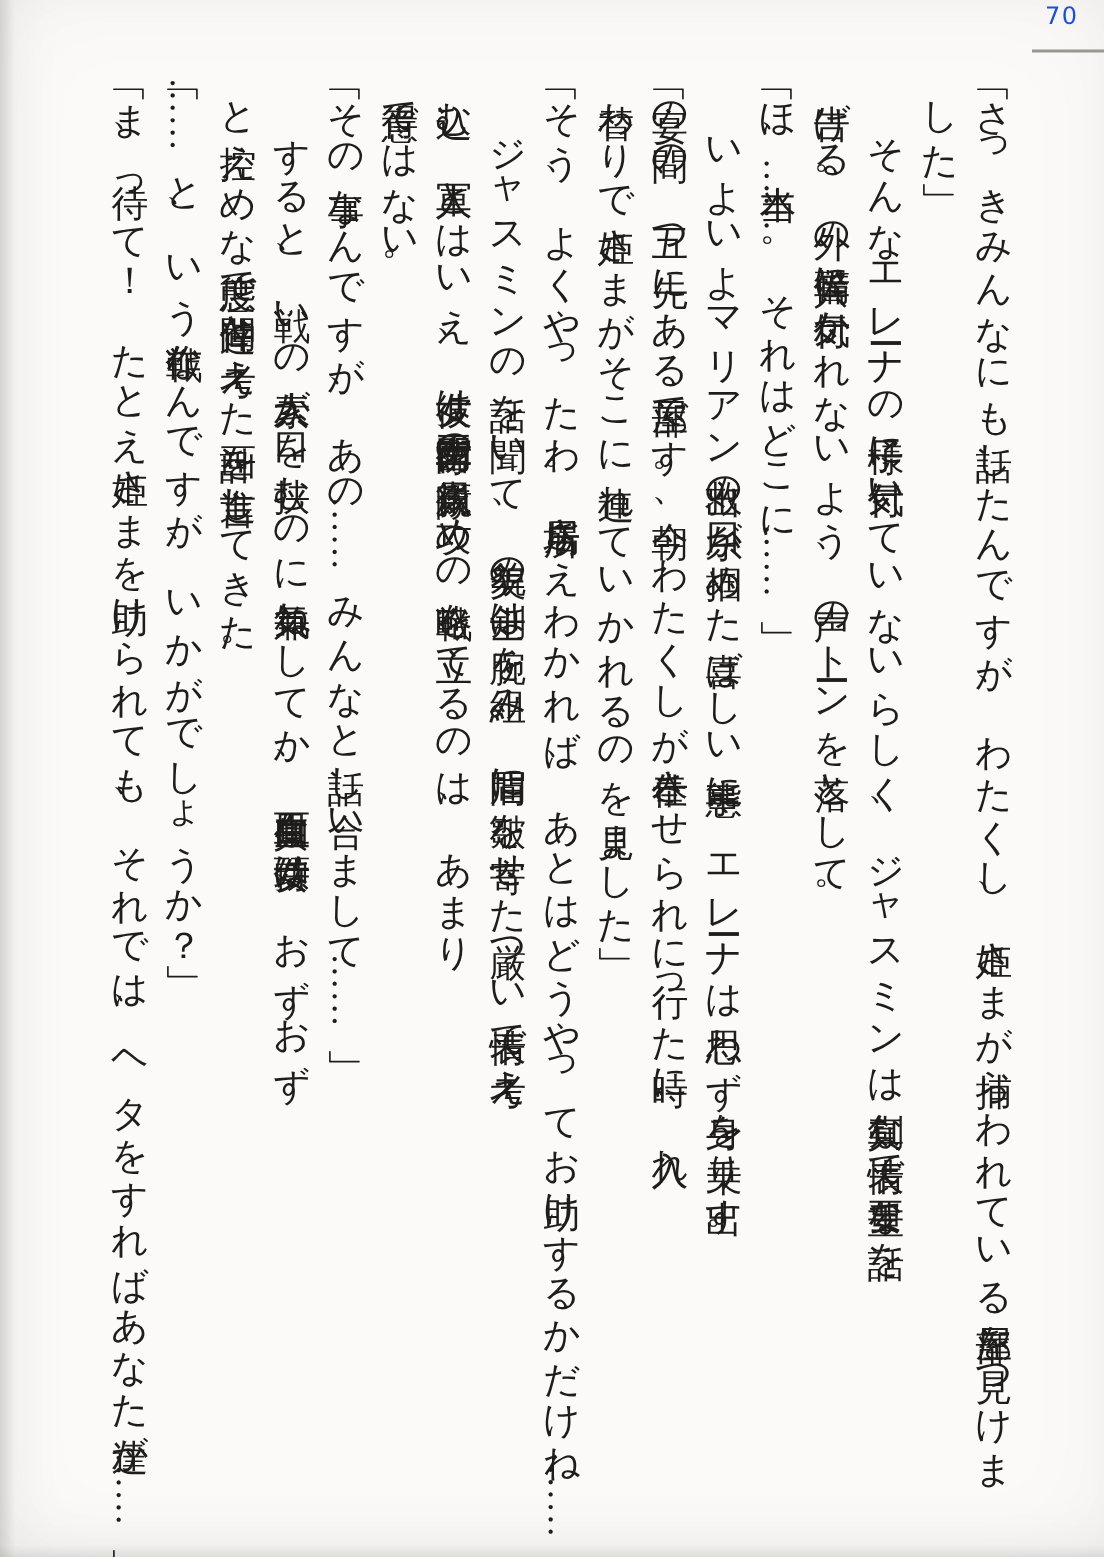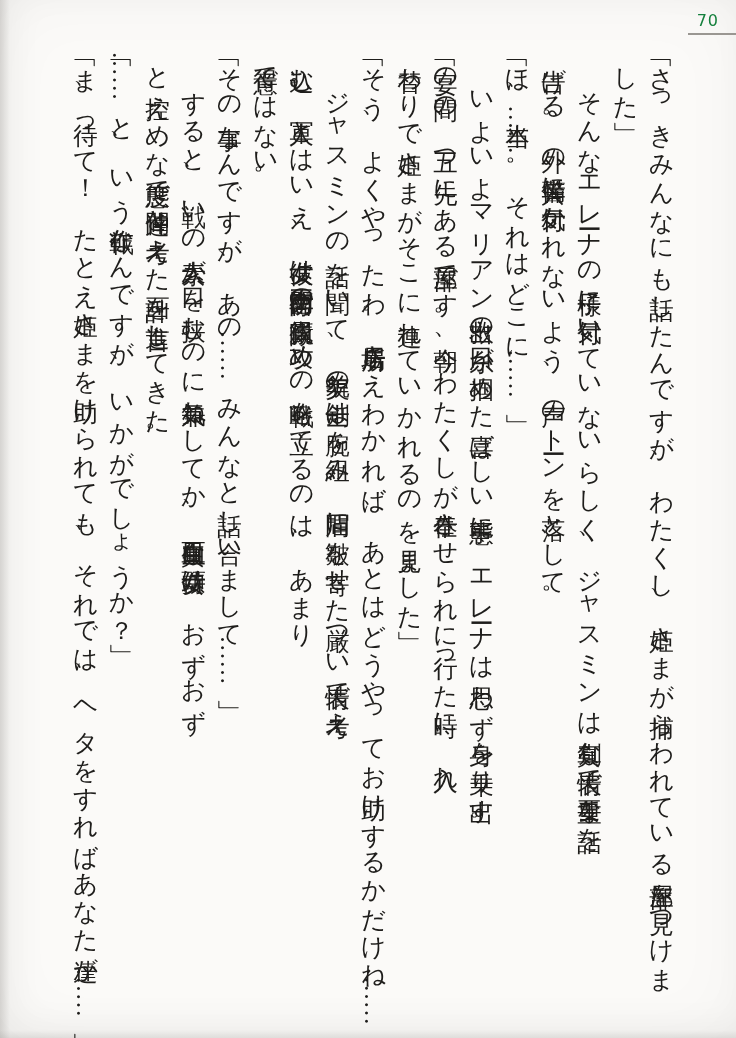--- a/index.html
+++ b/index.html
@@ -28,26 +28,26 @@
     background: linear-gradient(to right, rgba(120,115,110,0.22), rgba(120,115,110,0));
   }
   .page-edge-bottom {
     position: absolute;
     left: 0; bottom: 0;
     width: 100%; height: 8px;
     background: linear-gradient(to top, rgba(120,115,110,0.14), rgba(120,115,110,0));
   }
   .folio {
     position: absolute;
-    top: 11px;
+    top: 1px;
     right: 17px;
     font-family: "DejaVu Sans", "Liberation Sans", sans-serif;
     font-size: 16px;
     letter-spacing: 1px;
-    color: #15803d;
+    color: #1d4ed8;
   }
   .folio-rule {
     position: absolute;
     top: 33px;
     right: 0;
     width: 48px;
     height: 2px;
     background: #9a9792;
   }
   .body-text {

